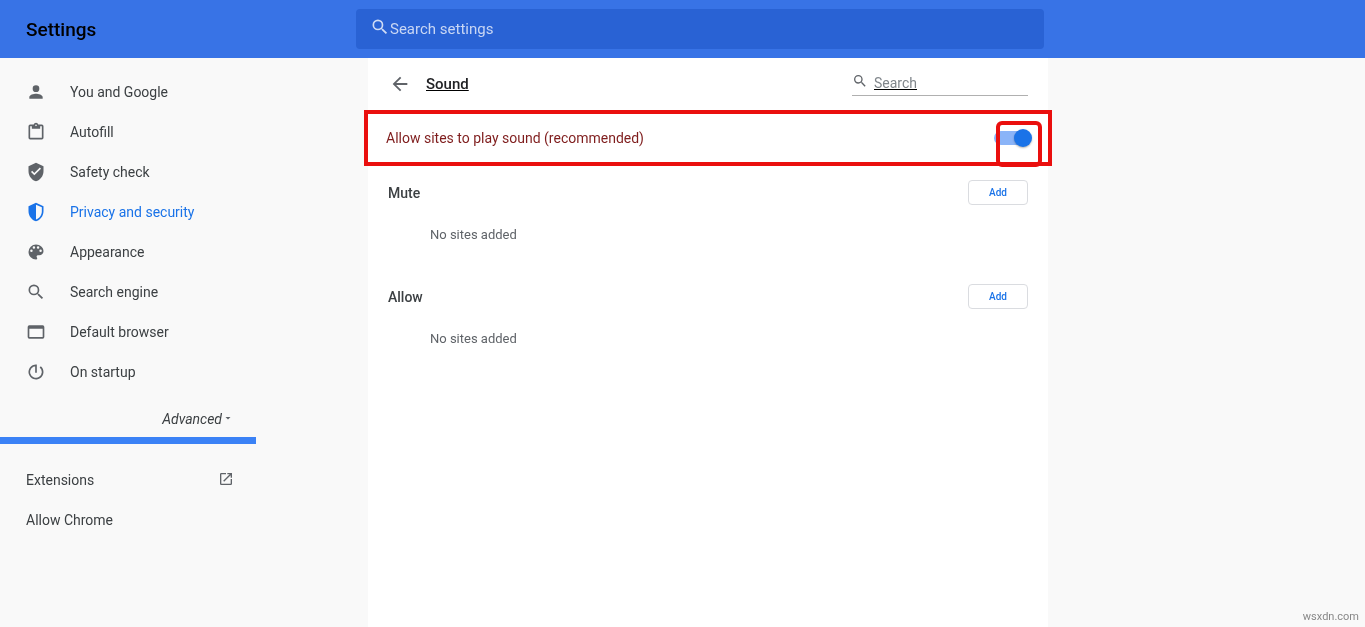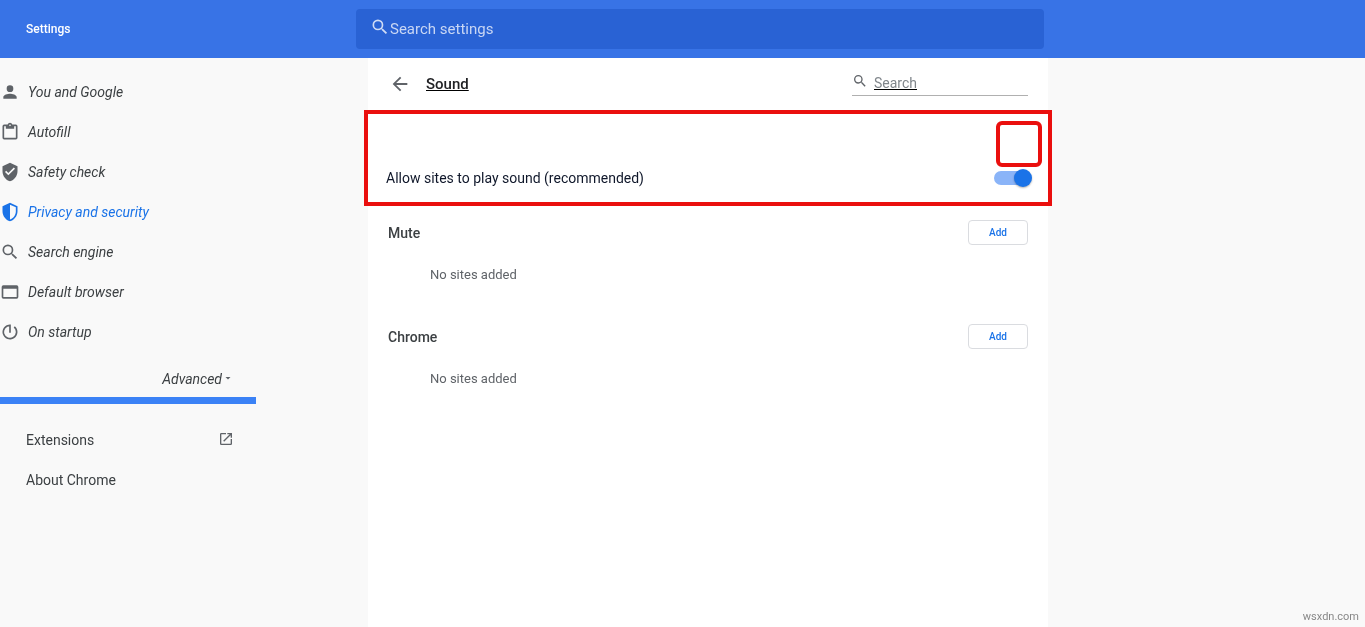--- a/index.html
+++ b/index.html
@@ -7,22 +7,22 @@
 
     
     .header {
       height: 58px;
       background: #3873e6;
       display: flex;
       align-items: center;
       padding-left: 26px;
     }
     .header-title {
-      color: #ffffff;
-      font-size: 12px;
+      color: #000000;
+      font-size: 19px;
       font-weight: 500;
       width: 330px;
     }
     .search-wrap {
       flex: 0 0 auto;
       width: 688px;
       height: 40px;
       background: #2962d4;
       border-radius: 4px;
       display: flex;
@@ -51,25 +51,25 @@
       width: 256px;
       background: #f9f9f9;
       padding-top: 14px;
       display: flex;
       flex-direction: column;
     }
     .side-item {
       display: flex;
       align-items: center;
       height: 40px;
-      gap: 8px;
+      padding-left: 26px;
+      gap: 24px;
       font-size: 14px;
       color: #3c4043;
       cursor: pointer;
-      font-style: italic;
     }
     .side-item.active .side-label { color: #1a73e8; }
     .side-item .icon { width: 20px; height: 20px; display:flex; align-items:center; justify-content:center; }
     .side-item.active .icon svg { fill: #1a73e8; }
     .side-item .icon svg { fill: #5f6368; }
 
     .advanced-row {
       display: flex;
       align-items: center;
       justify-content: flex-end;
@@ -166,22 +166,21 @@
       border: 4px solid #ea0f0e;
       border-radius: 6px;
       pointer-events: none;
     }
     .row {
       display: flex;
       align-items: center;
       justify-content: space-between;
       padding: 18px 22px 18px 22px;
       font-size: 14px;
-      color: #0f172a;
-      margin-top: 40px;
+      color: #7f1d1d;
     }
     .row-inner {
       padding: 16px 18px;
     }
 
     
     .toggle {
       width: 36px; height: 14px; border-radius: 7px; background:#8ab4f8;
       position: relative; cursor:pointer;
     }
@@ -258,20 +257,28 @@
 
     <div class="side-item active">
       <span class="icon">
           <svg width="20" height="20" viewBox="0 0 24 24">
             <path d="M12 1L3 5v6c0 5.55 3.84 10.74 9 12 5.16-1.26 9-6.45 9-12V5zm0 2.18l7 3.11V11c0 4.52-2.98 8.69-7 9.93V3.18z"></path>
           </svg>
         </span>
       <span class="side-label">Privacy and security</span>
     </div>
 
+    <div class="side-item">
+      <span class="icon">
+          <svg width="20" height="20" viewBox="0 0 24 24">
+            <path d="M12 3a9 9 0 000 18 1.5 1.5 0 001.5-1.5 1.49 1.49 0 00-.39-1 1.5 1.5 0 011.11-2.5H16a5 5 0 005-5c0-4.42-4-8-9-8zM6.5 12A1.5 1.5 0 118 10.5 1.5 1.5 0 016.5 12zm3-4A1.5 1.5 0 1111 6.5 1.5 1.5 0 019.5 8zm5 0A1.5 1.5 0 1116 6.5 1.5 1.5 0 0114.5 8zm3 4A1.5 1.5 0 1119 10.5 1.5 1.5 0 0117.5 12z"></path>
+          </svg>
+        </span>
+      <span class="side-label">Appearance</span>
+    </div>
 
     <div class="side-item">
       <span class="icon">
           <svg width="20" height="20" viewBox="0 0 24 24">
             <path d="M15.5 14h-.79l-.28-.27A6.47 6.47 0 0016 9.5 6.5 6.5 0 109.5 16a6.47 6.47 0 004.23-1.57l.27.28v.79l5 5L20.49 19zM9.5 14A4.5 4.5 0 1114 9.5 4.49 4.49 0 019.5 14z"></path>
           </svg>
         </span>
       <span class="side-label">Search engine</span>
     </div>
 
@@ -303,21 +310,21 @@
     <div class="side-block-gap"></div>
 
     <div class="side-link">
       <span>Extensions</span>
       <span><svg width="16" height="16" viewBox="0 0 24 24">
             <path d="M14 3v2h3.59l-9.8 9.8 1.41 1.41L19 6.41V10h2V3zM19 19H5V5h7V3H5a2 2 0 00-2 2v14a2 2 0 002 2h14a2 2 0 002-2v-7h-2z"></path>
           </svg></span>
     </div>
 
     <div class="side-link">
-      <span>About Chrome</span>
+      <span>Allow Chrome</span>
     </div>
   </div>
 
   <div class="content-wrap">
     <div class="content-gutter-left"></div>
     <div class="content">
 
       <div class="content-header">
         <span class="back">
           <svg width="22" height="22" viewBox="0 0 24 24">
@@ -343,21 +350,21 @@
         <div class="toggle-highlight"></div>
       </div>
 
       <div class="section-row">
         <span class="label">Mute</span>
         <button class="add-btn">Add</button>
       </div>
       <div class="empty-text">No sites added</div>
 
       <div class="section-row">
-        <span class="label">Chrome</span>
+        <span class="label">Allow</span>
         <button class="add-btn">Add</button>
       </div>
       <div class="empty-text">No sites added</div>
 
     </div>
     <div class="content-gutter-right"></div>
   </div>
 </div>
 
 <div class="watermark">wsxdn.com</div>

